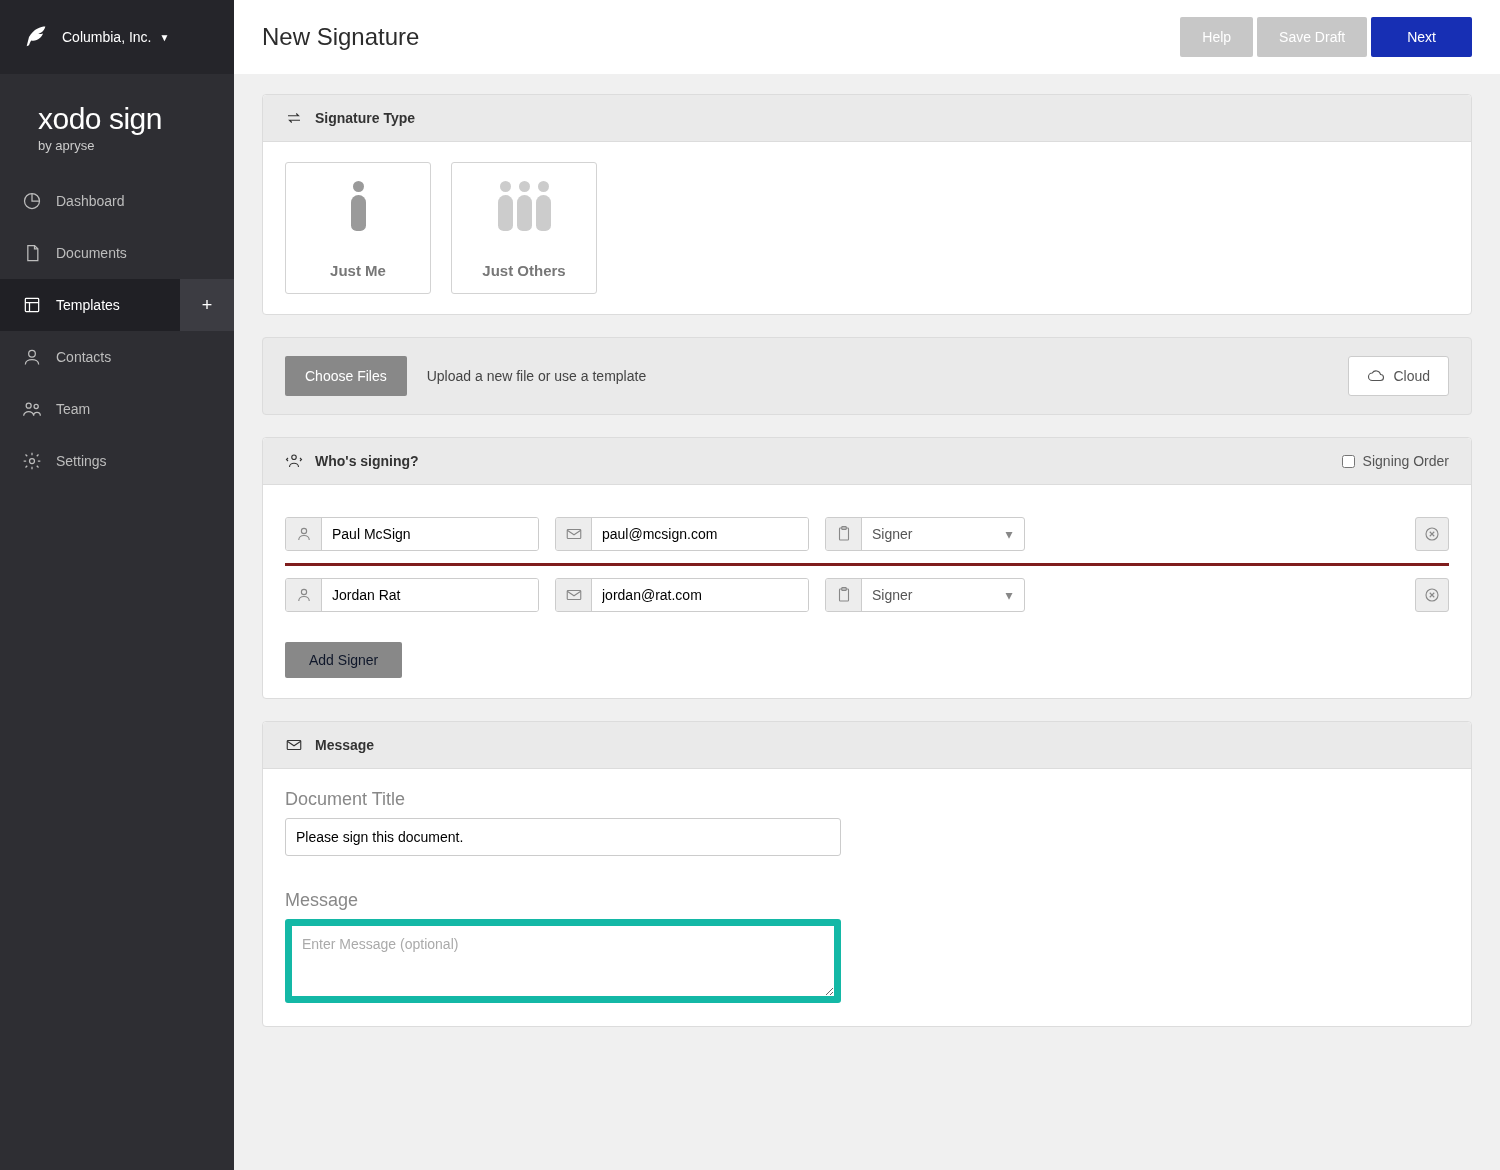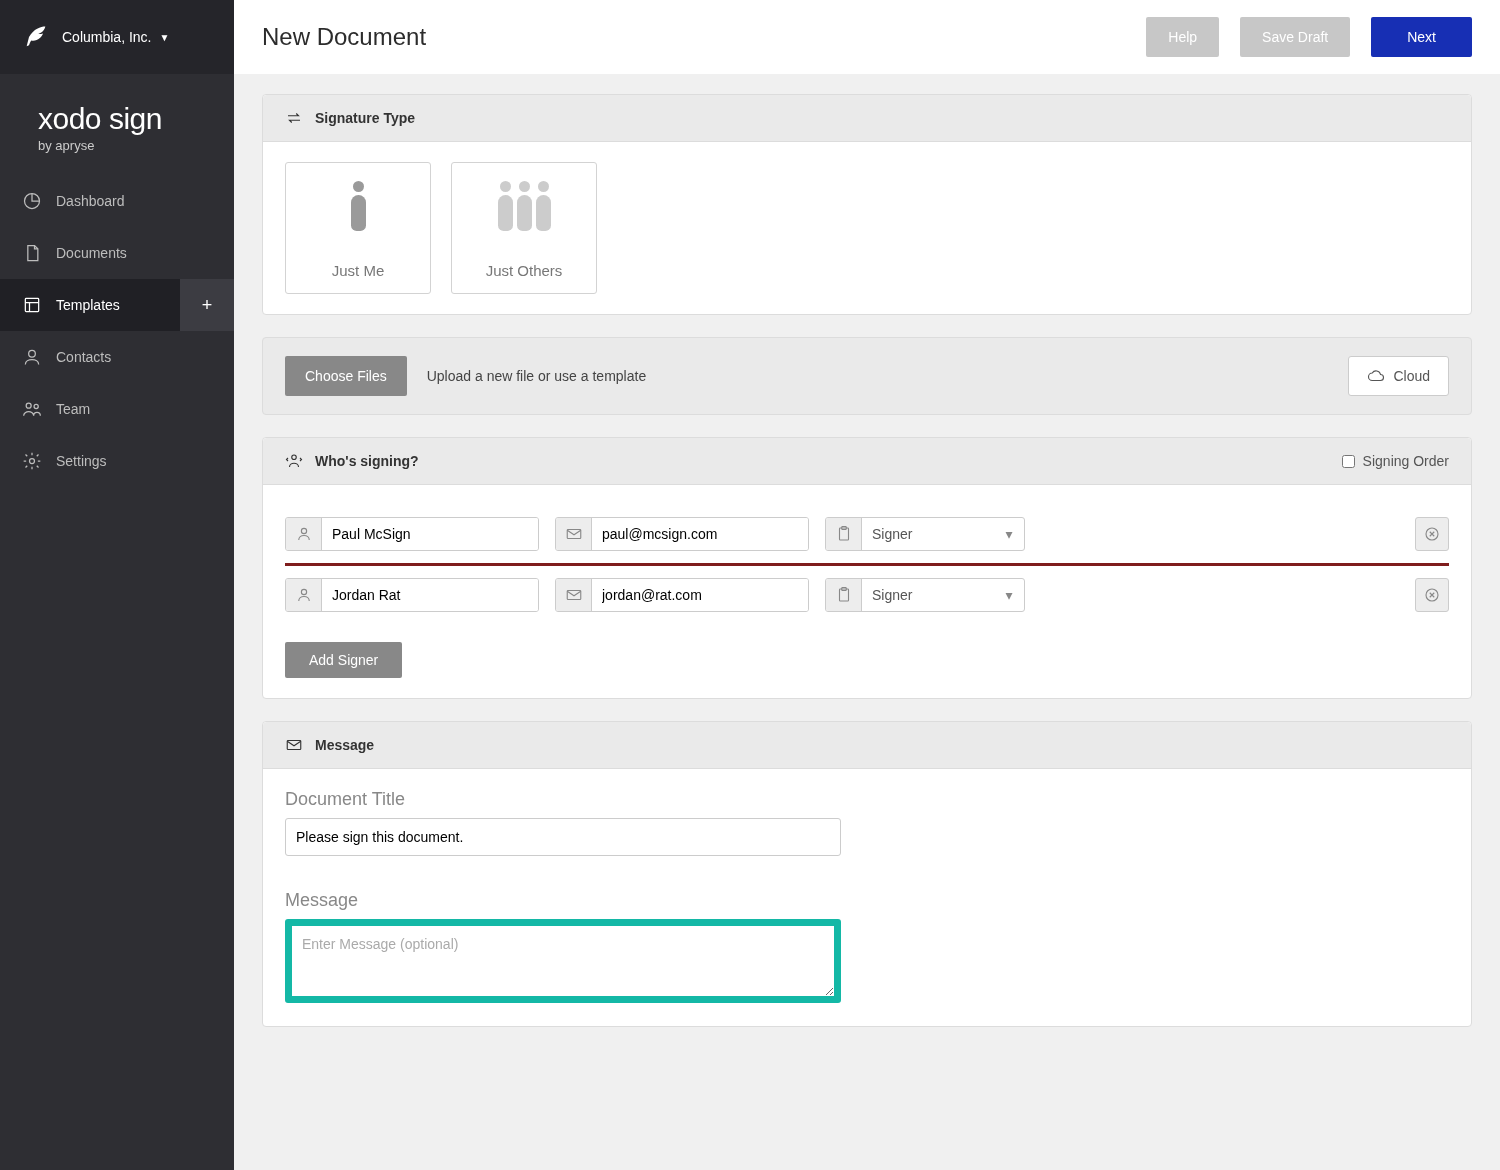--- a/index.html
+++ b/index.html
@@ -20,35 +20,35 @@
 .nav-item.active { background: #202025; color: #fff; }
 .nav-item svg { width: 20px; height: 20px; margin-right: 14px; fill: none; stroke: currentColor; stroke-width: 1.5; flex-shrink: 0; }
 .nav-item .plus { position: absolute; right: 0; top: 0; width: 54px; height: 52px; background: #3c3c42; color: #fff; display: flex; align-items: center; justify-content: center; font-size: 18px; }
 
 
 .main { margin-left: 234px; }
 
 
 .header { height: 74px; background: #fff; display: flex; align-items: center; padding: 0 28px; }
 .page-title { font-size: 24px; color: #2c2c2c; font-weight: 400; }
-.header-actions { margin-left: auto; display: flex; gap: 21px; }
+.header-actions { margin-left: auto; display: flex; gap: 4px; }
 .btn { border: none; padding: 0 22px; height: 40px; font-size: 14px; cursor: pointer; border-radius: 2px; }
 .btn-grey { background: #c7c7c7; color: #fff; }
 .btn-primary { background: #172fb4; color: #fff; padding: 0 36px; font-weight: 500; }
 
 
 .content { padding: 20px 28px; }
 .card { background: #fff; border: 1px solid #dcdcdc; border-radius: 4px; margin-bottom: 22px; }
 .card-header { background: #eaeaea; border-bottom: 1px solid #dcdcdc; padding: 14px 22px; display: flex; align-items: center; gap: 12px; font-weight: 600; color: #333; border-radius: 4px 4px 0 0; }
 .card-header .right { margin-left: auto; display: flex; align-items: center; gap: 8px; font-weight: 400; color: #555; }
 .card-body { padding: 20px 22px; }
 
 
 .tiles { display: flex; gap: 20px; }
-.tile { width: 146px; height: 132px; border: 1px solid #d3d3d3; border-radius: 3px; display: flex; flex-direction: column; align-items: center; justify-content: space-between; padding: 18px 0 14px; cursor: pointer; }
+.tile { width: 146px; height: 132px; border: 1px solid #d3d3d3; border-radius: 3px; display: flex; flex-direction: column; align-items: center; justify-content: space-between; padding: 18px 0 14px; cursor: pointer; font-weight: bold; }
 .tile.selected { background: #f3f3f3; border: 2px solid #a5a5a5; }
 .tile-label { color: #777; font-size: 15px; }
 .tile.selected .tile-label { color: #555; }
 .tile-icon { display: flex; gap: 4px; align-items: flex-end; justify-content: center; }
 .person { display: flex; flex-direction: column; align-items: center; }
 .person .head { width: 11px; height: 11px; border-radius: 50%; background: #ccc; }
 .person .body { width: 15px; height: 36px; border-radius: 8px 8px 6px 6px; background: #ccc; margin-top: 3px; }
 .person.dark .head, .person.dark .body { background: #9a9a9a; }
 
 
@@ -65,21 +65,21 @@
 .signer-row:last-of-type { border-bottom: none; }
 .input-group { display: flex; border: 1px solid #ccc; border-radius: 3px; overflow: hidden; }
 .input-group .icon-addon { width: 36px; background: #ededed; display: flex; align-items: center; justify-content: center; border-right: 1px solid #ccc; color: #888; }
 .input-group input, .input-group .select-display { border: none; height: 32px; padding: 0 10px; font-size: 14px; background: #fff; outline: none; }
 .name-group input { width: 216px; }
 .email-group input { width: 216px; }
 .role-group { width: 200px; }
 .role-group .select-display { flex: 1; display: flex; align-items: center; color: #555; }
 .role-group .caret-addon { width: 30px; display: flex; align-items: center; justify-content: center; color: #888; }
 .remove-btn { margin-left: auto; width: 34px; height: 34px; border: 1px solid #ccc; background: #ededed; border-radius: 3px; display: flex; align-items: center; justify-content: center; cursor: pointer; color: #888; }
-.btn-add-signer { background: #888; color: #ffffff; border: none; height: 36px; padding: 0 24px; margin-top: 18px; font-size: 14px; cursor: pointer; border-radius: 2px; }
+.btn-add-signer { background: #888; color: #0f172a; border: none; height: 36px; padding: 0 24px; margin-top: 18px; font-size: 14px; cursor: pointer; border-radius: 2px; }
 
 
 .form-label { color: #888; font-size: 18px; margin-bottom: 8px; display: block; }
 .form-input { width: 556px; height: 38px; border: 1px solid #ccc; border-radius: 3px; padding: 0 10px; font-size: 14px; margin-bottom: 34px; }
 .form-textarea { width: 556px; height: 84px; border: 7px solid #14b8a6; border-radius: 3px; padding: 10px; font-size: 14px; font-family: inherit; resize: both; }
 .form-textarea::placeholder { color: #aaa; }
 
 .small-icon { width: 18px; height: 18px; stroke: currentColor; fill: none; stroke-width: 1.5; }
 </style>
 </head>
@@ -143,21 +143,21 @@
           <path d="M12 2v3M12 19v3M4.2 4.2l2.1 2.1M17.7 17.7l2.1 2.1M2 12h3M19 12h3M4.2 19.8l2.1-2.1M17.7 6.3l2.1-2.1"></path>
         </svg>
       <span>Settings</span>
     </div>
   </div>
 </div>
 
 <div class="main">
 
   <div class="header">
-    <div class="page-title">New Document</div>
+    <div class="page-title">New Signature</div>
     <div class="header-actions">
       <button class="btn btn-grey">Help</button>
       <button class="btn btn-grey">Save Draft</button>
       <button class="btn btn-primary">Next</button>
     </div>
   </div>
 
   <div class="content">
 
     <div class="card">

